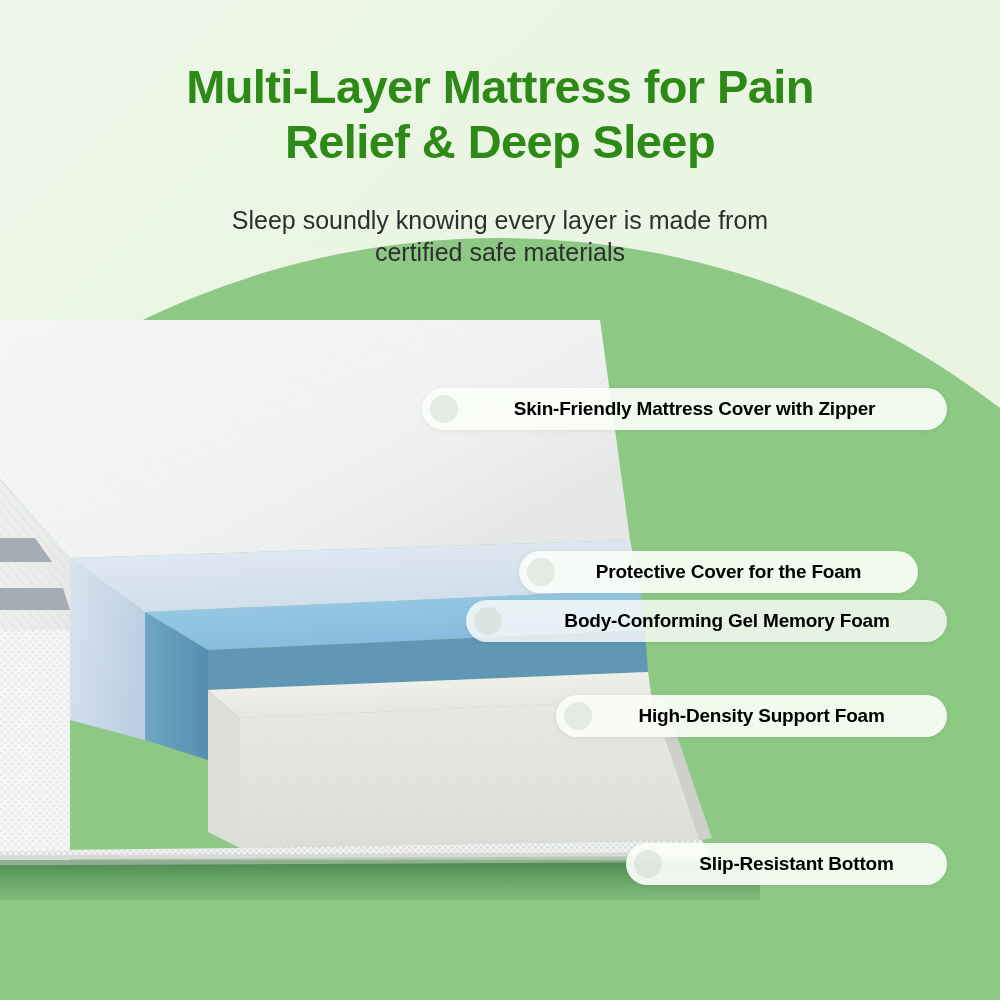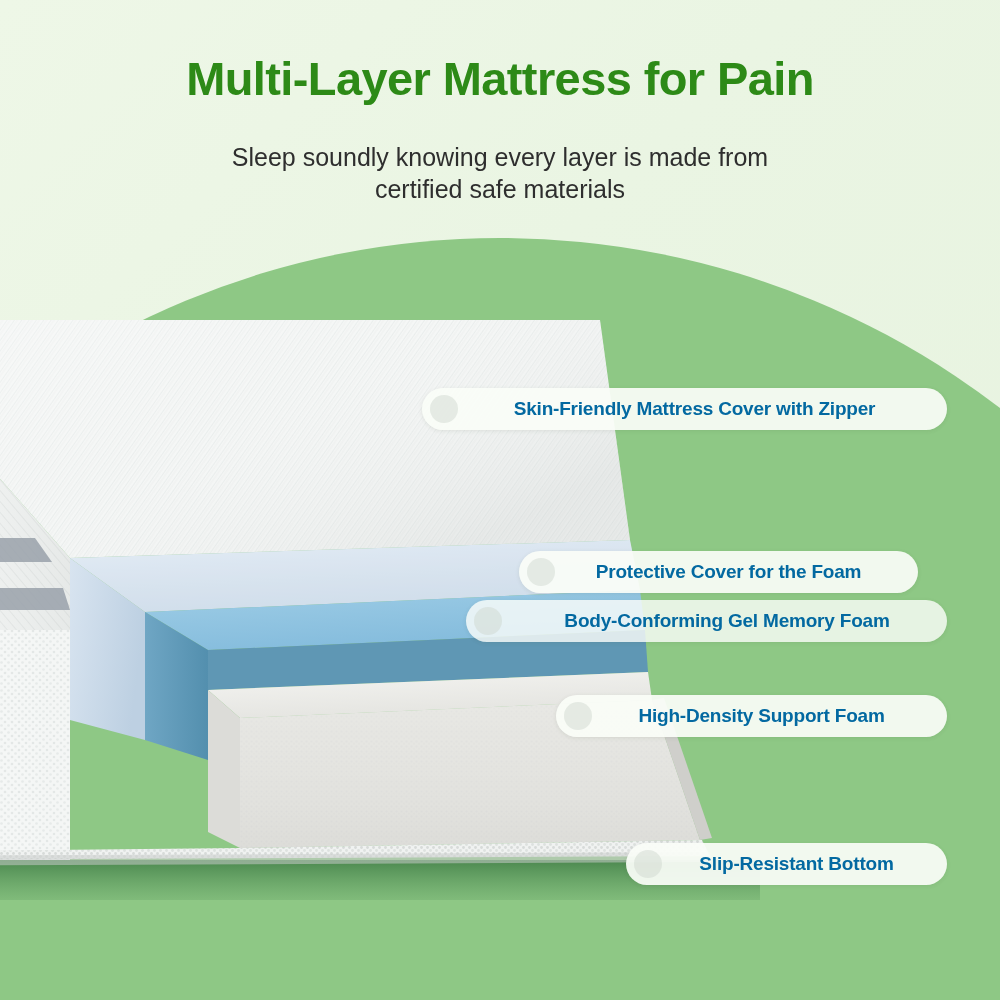--- a/index.html
+++ b/index.html
@@ -20,21 +20,21 @@
     left:50%;top:238px;
     width:1640px;height:1640px;
     margin-left:-820px;
     border-radius:50%;
     background:#8ec885;
   }
 
   
   .headings{position:absolute;left:0;top:0;width:1000px;text-align:center;z-index:40;}
   .title{
-    margin:0;padding-top:52px;
+    margin:8px;padding-top:52px;
     font-size:47px;line-height:1.17;
     font-weight:bold;
     letter-spacing:-0.6px;
     color:#2d8a17;
   }
   .title .ln{display:block;}
   .subtitle{
     margin:14px;padding-top:20px;
     font-size:25px;line-height:1.3;
     color:#2e2e2e;
@@ -62,21 +62,21 @@
     width:28px;height:28px;border-radius:50%;
     background:rgba(205,212,205,0.45);
     flex:0 0 28px;
     margin-right:6px;
   }
   .pill .plabel{
     flex:1 1 auto;
     text-align:center;
     font-size:19px;
     font-weight:bold;
-    color:#0369a1;
+    color:#000000;
     letter-spacing:-0.2px;
     white-space:nowrap;
   }
 
   #pill-0{left:422px;top:388px;width:525px;}
   #pill-1{left:519px;top:551px;width:399px;}
   #pill-2{left:466px;top:600px;width:481px;gap:21px;}
   #pill-3{left:556px;top:683px;width:391px;margin-top:12px;}
   #pill-4{left:626px;top:843px;width:321px;}
 </style>
@@ -201,20 +201,21 @@
       <g>
         <path d="M-80 552 L300 548 L762 540 L770 556 L-80 560 Z" fill="url(#slipbot)"></path>
         <path d="M-80 556 L770 552 L772 562 L-80 566 Z" fill="#c9ccca" opacity="0.55"></path>
       </g>
     </svg>
   </div>
 
   <div class="headings">
     <h1 class="title">
       <span class="ln">Multi-Layer Mattress for Pain</span>
+      <span class="ln">Relief &amp; Deep Sleep</span>
     </h1>
     <p class="subtitle">
       <span class="ln">Sleep soundly knowing every layer is made from</span>
       <span class="ln">certified safe materials</span>
     </p>
   </div>
 
   <div class="pill" id="pill-0">
     <span class="dot"></span>
     <span class="plabel">Skin-Friendly Mattress Cover with Zipper</span>

